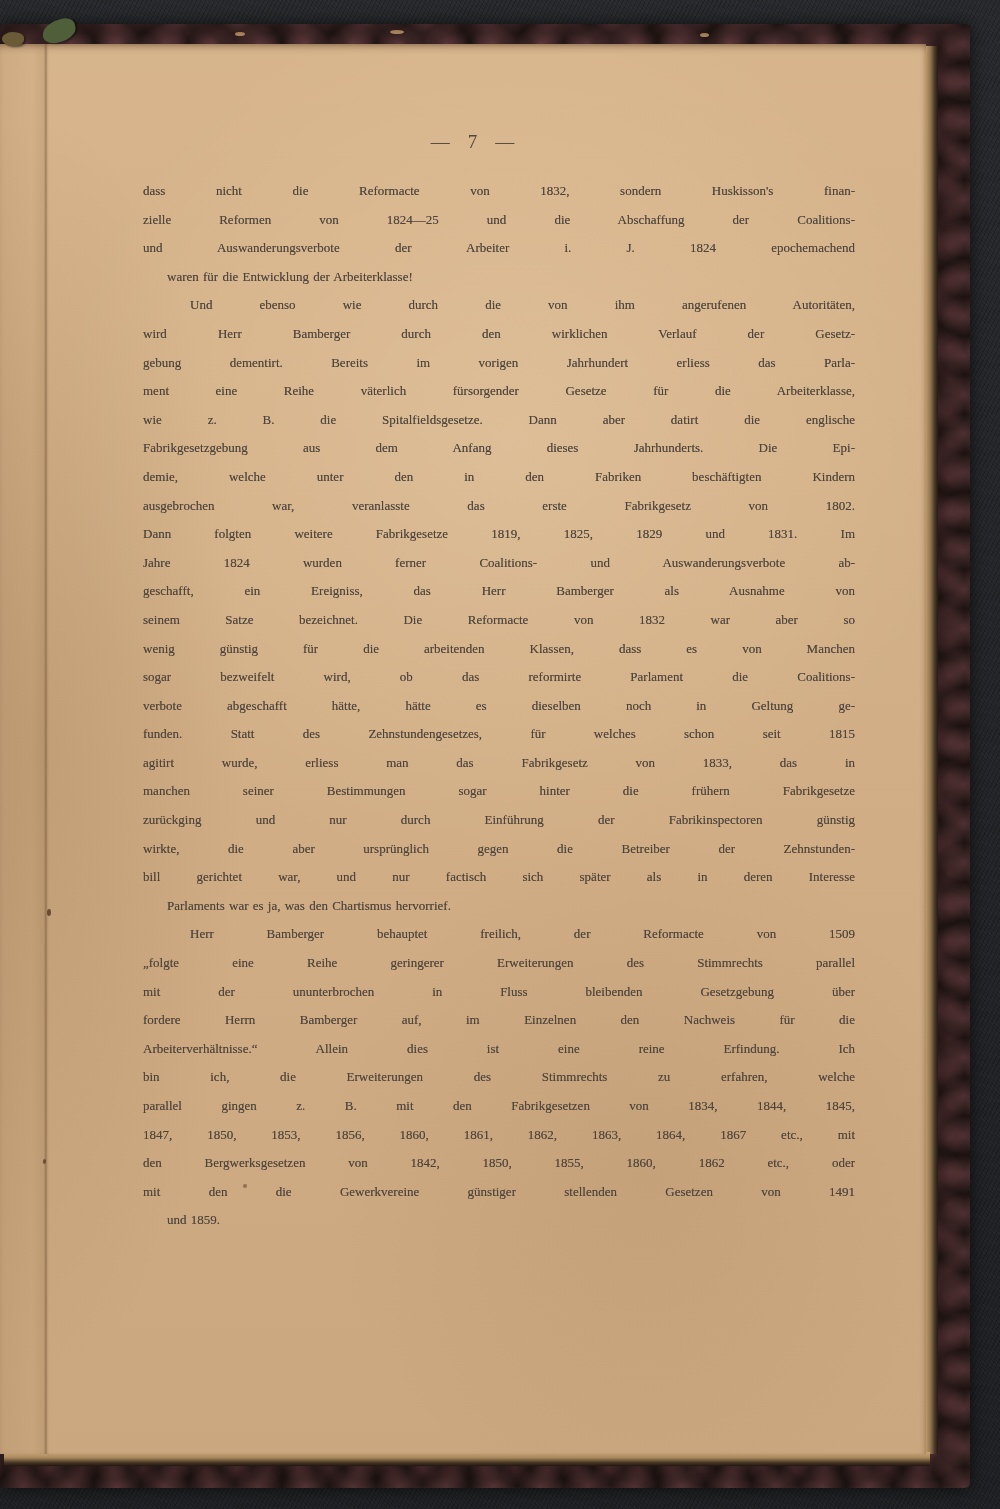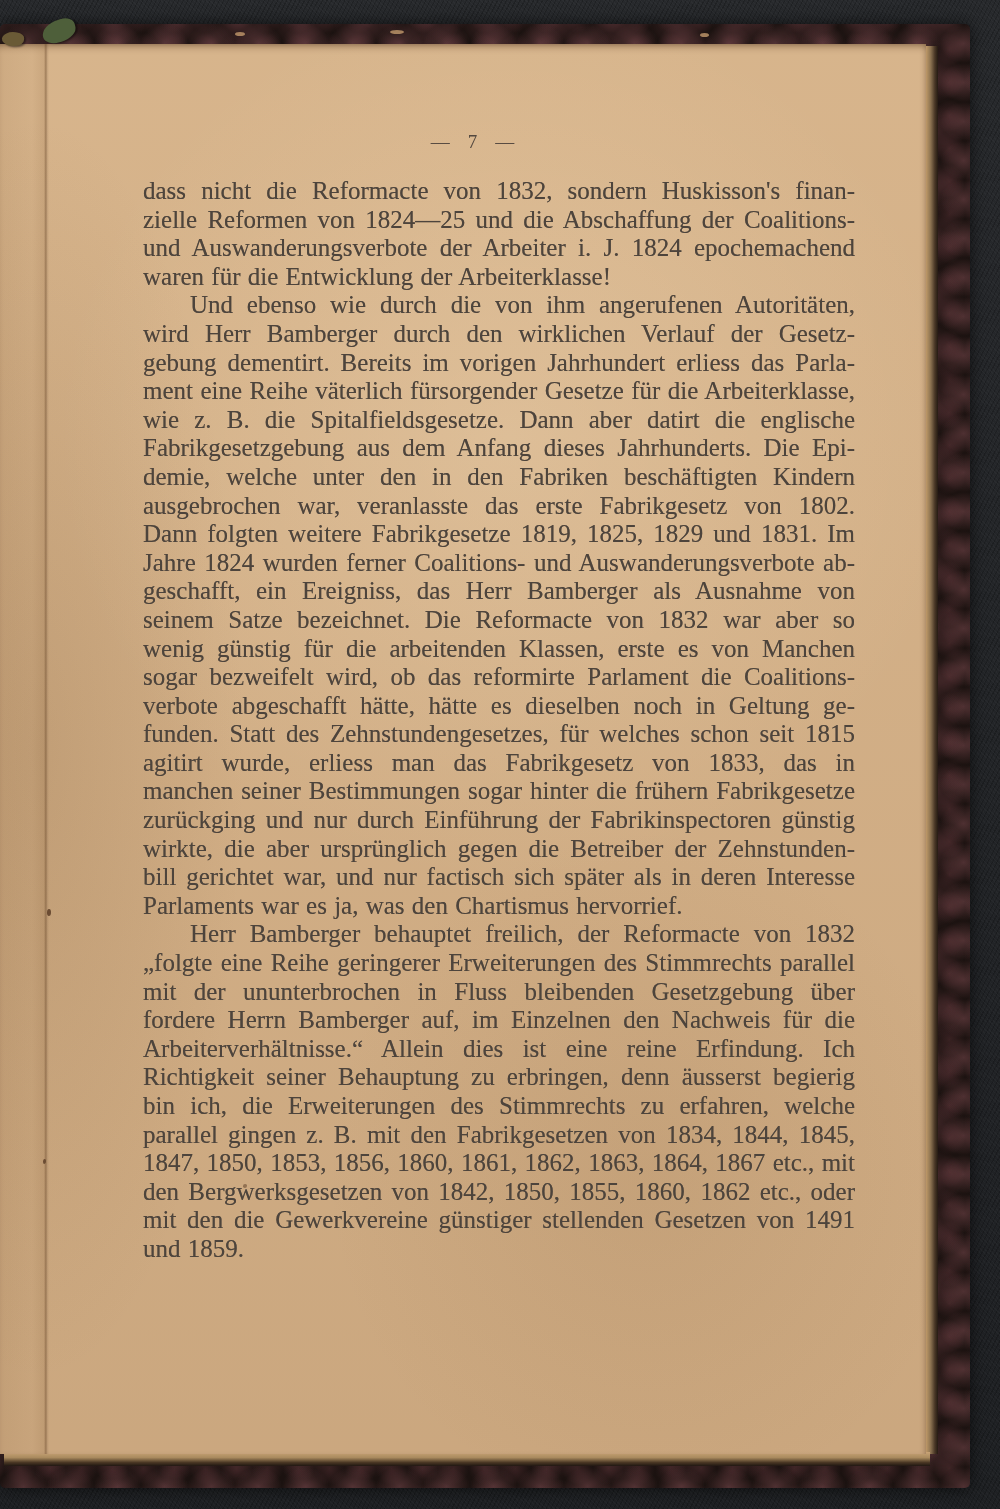--- a/index.html
+++ b/index.html
@@ -76,30 +76,30 @@
   }
   
   .folio {
     position: absolute; left: 143px; top: 131px; width: 660px;
     text-align: center; font-size: 19px; color: #53483f;
     letter-spacing: 1px;
   }
   .folio .num { margin: 0 17px; }
   .text-block {
     position: absolute; left: 143px; top: 177px; width: 712px;
-    font-size: 25px; line-height: 28.6px; color: #4d443c;
+    font-size: 13px; line-height: 28.6px; color: #4d443c;
     text-shadow: 0 0 0.5px rgba(77,68,60,0.55);
   }
   .line {
     text-align: justify;
     text-align-last: justify;
     text-justify: inter-word;
     word-spacing: 1px;
   }
-  .line.para-end { text-align-last: left; }
+  .line.para-end { text-align-last: left; margin-left: 24px; }
   .line.indent { text-indent: 47px; }
 </style>
 </head>
 <body>
 
 <div class="scan">
 
   <div class="cover">
     <div class="cover-worn-chip" style="left:235px; top:8px; width:10px; height:4px;"></div>
     <div class="cover-worn-chip" style="left:390px; top:6px; width:14px; height:4px;"></div>
@@ -137,38 +137,37 @@
         <div class="line">gebung dementirt. Bereits im vorigen Jahrhundert erliess das Parla-</div>
         <div class="line">ment eine Reihe väterlich fürsorgender Gesetze für die Arbeiterklasse,</div>
         <div class="line">wie z. B. die Spitalfieldsgesetze. Dann aber datirt die englische</div>
         <div class="line">Fabrikgesetzgebung aus dem Anfang dieses Jahrhunderts. Die Epi-</div>
         <div class="line">demie, welche unter den in den Fabriken beschäftigten Kindern</div>
         <div class="line">ausgebrochen war, veranlasste das erste Fabrikgesetz von 1802.</div>
         <div class="line">Dann folgten weitere Fabrikgesetze 1819, 1825, 1829 und 1831. Im</div>
         <div class="line">Jahre 1824 wurden ferner Coalitions- und Auswanderungsverbote ab-</div>
         <div class="line">geschafft, ein Ereigniss, das Herr Bamberger als Ausnahme von</div>
         <div class="line">seinem Satze bezeichnet. Die Reformacte von 1832 war aber so</div>
-        <div class="line">wenig günstig für die arbeitenden Klassen, erste es von Manchen</div>
+        <div class="line">wenig günstig für die arbeitenden Klassen, dass es von Manchen</div>
         <div class="line">sogar bezweifelt wird, ob das reformirte Parlament die Coalitions-</div>
         <div class="line">verbote abgeschafft hätte, hätte es dieselben noch in Geltung ge-</div>
         <div class="line">funden. Statt des Zehnstundengesetzes, für welches schon seit 1815</div>
         <div class="line">agitirt wurde, erliess man das Fabrikgesetz von 1833, das in</div>
         <div class="line">manchen seiner Bestimmungen sogar hinter die frühern Fabrikgesetze</div>
         <div class="line">zurückging und nur durch Einführung der Fabrikinspectoren günstig</div>
         <div class="line">wirkte, die aber ursprünglich gegen die Betreiber der Zehnstunden-</div>
         <div class="line">bill gerichtet war, und nur factisch sich später als in deren Interesse</div>
         <div class="line para-end">Parlaments war es ja, was den Chartismus hervorrief.</div>
       </div>
       <div>
-        <div class="line indent">Herr Bamberger behauptet freilich, der Reformacte von 1832</div>
+        <div class="line indent">Herr Bamberger behauptet freilich, der Reformacte von 1509</div>
         <div class="line">„folgte eine Reihe geringerer Erweiterungen des Stimmrechts parallel</div>
         <div class="line">mit der ununterbrochen in Fluss bleibenden Gesetzgebung über</div>
         <div class="line">fordere Herrn Bamberger auf, im Einzelnen den Nachweis für die</div>
         <div class="line">Arbeiterverhältnisse.“ Allein dies ist eine reine Erfindung. Ich</div>
-        <div class="line">Richtigkeit seiner Behauptung zu erbringen, denn äusserst begierig</div>
         <div class="line">bin ich, die Erweiterungen des Stimmrechts zu erfahren, welche</div>
         <div class="line">parallel gingen z. B. mit den Fabrikgesetzen von 1834, 1844, 1845,</div>
         <div class="line">1847, 1850, 1853, 1856, 1860, 1861, 1862, 1863, 1864, 1867 etc., mit</div>
         <div class="line">den Bergwerksgesetzen von 1842, 1850, 1855, 1860, 1862 etc., oder</div>
         <div class="line">mit den die Gewerkvereine günstiger stellenden Gesetzen von 1491</div>
         <div class="line para-end">und 1859.</div>
       </div>
     </div>
 
 </div>

